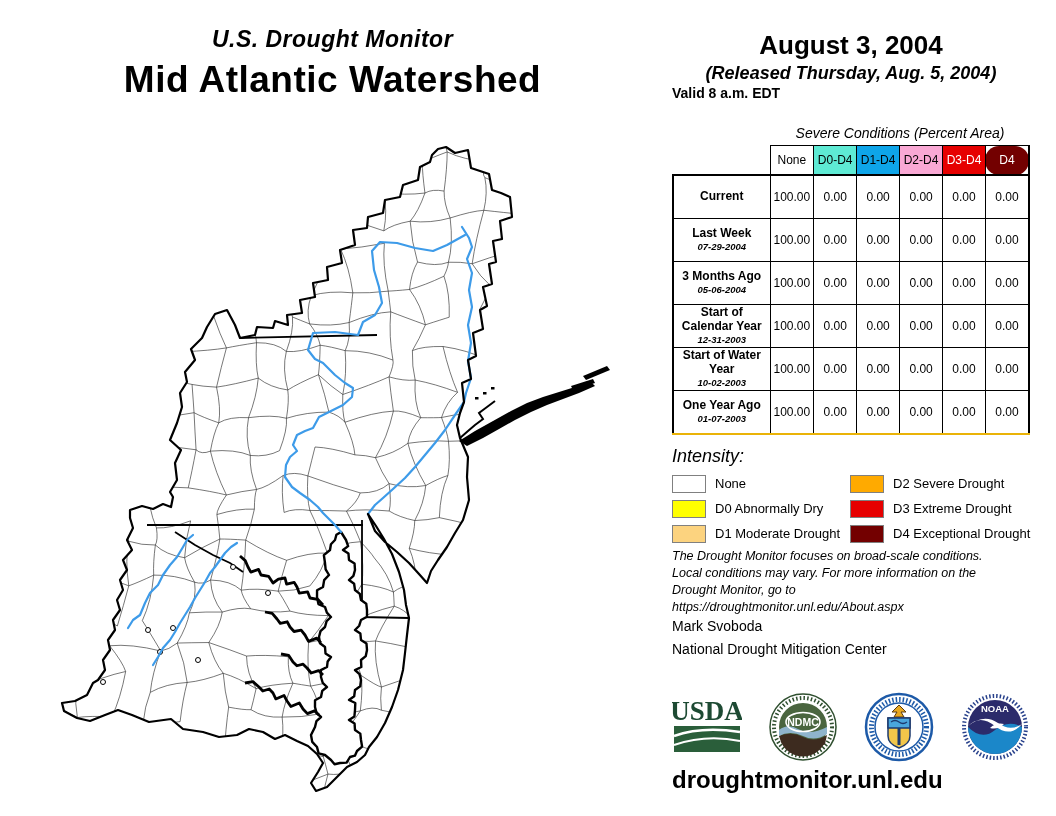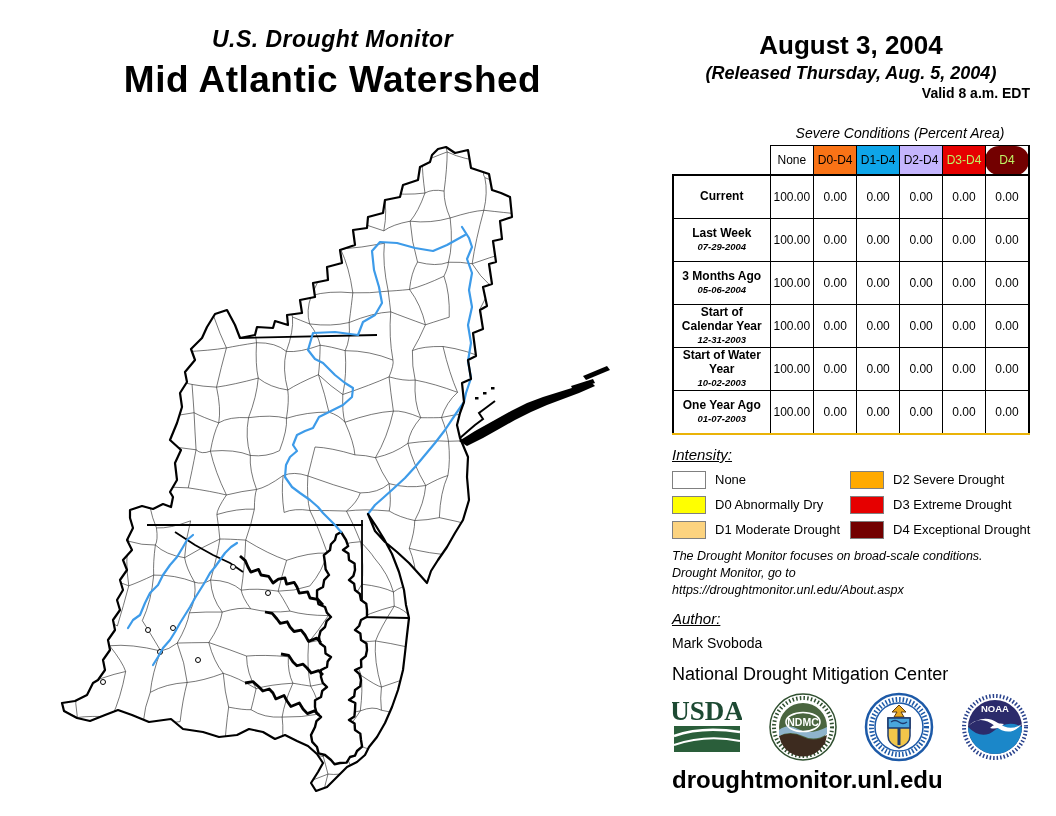--- a/index.html
+++ b/index.html
@@ -8,48 +8,48 @@
     font-family:"Liberation Sans", sans-serif;color:#000;overflow:hidden;
   }
   
   .left-header{position:absolute;left:30px;top:26px;width:605px;text-align:center;}
   .lh-top{font-size:23px;font-weight:bold;font-style:italic;letter-spacing:0.5px;}
   .lh-main{font-size:37px;font-weight:bold;margin-top:6px;letter-spacing:0.5px;}
   
   .right-col{position:absolute;left:672px;top:0;width:358px;}
   .r-date{position:absolute;top:30px;width:100%;text-align:center;font-size:26px;font-weight:bold;}
   .r-released{position:absolute;top:63px;width:100%;text-align:center;font-size:18px;font-weight:bold;font-style:italic;}
-  .r-valid{position:absolute;top:85px;width:100%;text-align:right;font-size:14px;font-weight:bold;}
+  .r-valid{position:absolute;top:85px;width:100%;text-align:left;font-size:14px;font-weight:bold;}
   .tbl-title{position:absolute;top:125px;left:98px;width:260px;text-align:center;font-size:14px;font-style:italic;}
   
   table.dm{position:absolute;top:145px;left:0;border-collapse:collapse;table-layout:fixed;}
   table.dm td{font-size:12px;text-align:center;vertical-align:middle;padding:0;}
   td.corner{border:none;width:98px;}
   td.hdr{border:1px solid #000;width:43px;height:28px;font-size:12.5px;}
-  td.hdr.dark{color:#bef264;}
+  td.hdr.dark{color:#ffffff;}
   td.lbl{border:1px solid #000;border-left:2px solid #000;width:98px;font-weight:bold;font-size:12.5px;line-height:1.15;}
   td.val{border:1px solid #000;height:42px;}
   tr.first td{border-top:2px solid #000;}
   tr.last td{border-bottom:2px solid #eab308;}
   td.rt{border-right:2px solid #000;}
   .sub-date{font-size:9.5px;font-style:italic;font-weight:bold;margin-top:1px;}
   
   .legend{position:absolute;top:446px;left:0;width:358px;}
-  .legend-title{font-size:15px;font-style:italic;text-decoration:underline;margin-bottom:8px;}
+  .legend-title{font-size:18px;font-style:italic;margin-bottom:8px;}
   .legend-cols{display:flex;}
   .legend-col{width:180px;}
   .legend-item{display:flex;align-items:center;height:17px;margin-bottom:8px;}
   .swatch{width:32px;height:16px;border:1px solid #808080;margin-right:9px;flex:none;}
   .legend-label{font-size:13px;white-space:nowrap;}
   
   .disclaimer{position:absolute;top:548px;left:0;font-size:12.5px;font-style:italic;line-height:17px;}
   .author{position:absolute;top:610px;left:0;}
   .author-title{font-size:15px;font-style:italic;text-decoration:underline;}
   .author-name{font-size:14px;margin-top:8px;}
-  .author-org{font-size:18px;margin-top:13px;}
+  .author-org{font-size:14px;margin-top:7px;}
   
   .logos{position:absolute;top:692px;left:0;width:358px;display:flex;justify-content:space-between;align-items:center;}
   .logo-box{width:70px;height:70px;display:flex;align-items:center;justify-content:center;}
   .footer-url{position:absolute;top:766px;left:0;width:358px;text-align:left;font-size:24px;font-weight:bold;}
   
   .map-wrap{position:absolute;left:35px;top:135px;width:615px;height:672px;}
 </style>
 </head>
 <body>
 
@@ -881,23 +881,23 @@
   <div class="r-released">(Released Thursday, Aug. 5, 2004)</div>
   <div class="r-valid">Valid 8 a.m. EDT</div>
 
   <div class="tbl-title">Severe Conditions (Percent Area)</div>
 
   <table class="dm">
     <tbody>
         <tr>
       <td class="corner"></td>
       <td class="hdr" style="background-color: rgb(255, 255, 255);">None</td>
-      <td class="hdr" style="background-color: #f97316;">D0-D4</td>
+      <td class="hdr" style="background-color: #5eead4;">D0-D4</td>
       <td class="hdr" style="background-color: #0ea5e9;">D1-D4</td>
-      <td class="hdr" style="background-color: #c4b5fd;">D2-D4</td>
+      <td class="hdr" style="background-color: #f9a8d4;">D2-D4</td>
       <td class="hdr dark" style="background-color: rgb(230, 0, 0);">D3-D4</td>
       <td class="hdr dark rt" style="background-color: rgb(115, 0, 0); border-radius: 14px;">D4</td>
     </tr>
     <tr class="first">
       <td class="lbl">
             <div>Current</div>
           </td>
       <td class="val">100.00</td>
       <td class="val">0.00</td>
       <td class="val">0.00</td>
@@ -997,25 +997,25 @@
         <div class="legend-item">
           <span class="swatch" style="background-color: rgb(115, 0, 0);"></span>
           <span class="legend-label">D4 Exceptional Drought</span>
         </div>
       </div>
     </div>
   </div>
 
   <div class="disclaimer">
     <div>The Drought Monitor focuses on broad-scale conditions.</div>
+    <div>Local conditions may vary. For more information on the</div>
     <div>Drought Monitor, go to https://droughtmonitor.unl.edu/About.aspx</div>
   </div>
 
   <div class="author">
-    <div class="author-title">Author:</div>
     <div class="author-name">Mark Svoboda</div>
     <div class="author-org">National Drought Mitigation Center</div>
   </div>
 
   <div class="logos">
     <div class="logo-box">
       <svg width="70" height="62" viewBox="0 0 70 62">
         <text x="35" y="24" text-anchor="middle" font-family="Liberation Serif, serif" font-weight="bold" font-size="27" fill="#1d4a33">USDA</text>
         <rect x="2" y="30" width="66" height="26" fill="#2a5e3a"></rect>
         <path d="M2,40 Q30,30 68,36" stroke="#ffffff" stroke-width="2.5" fill="none"></path>

